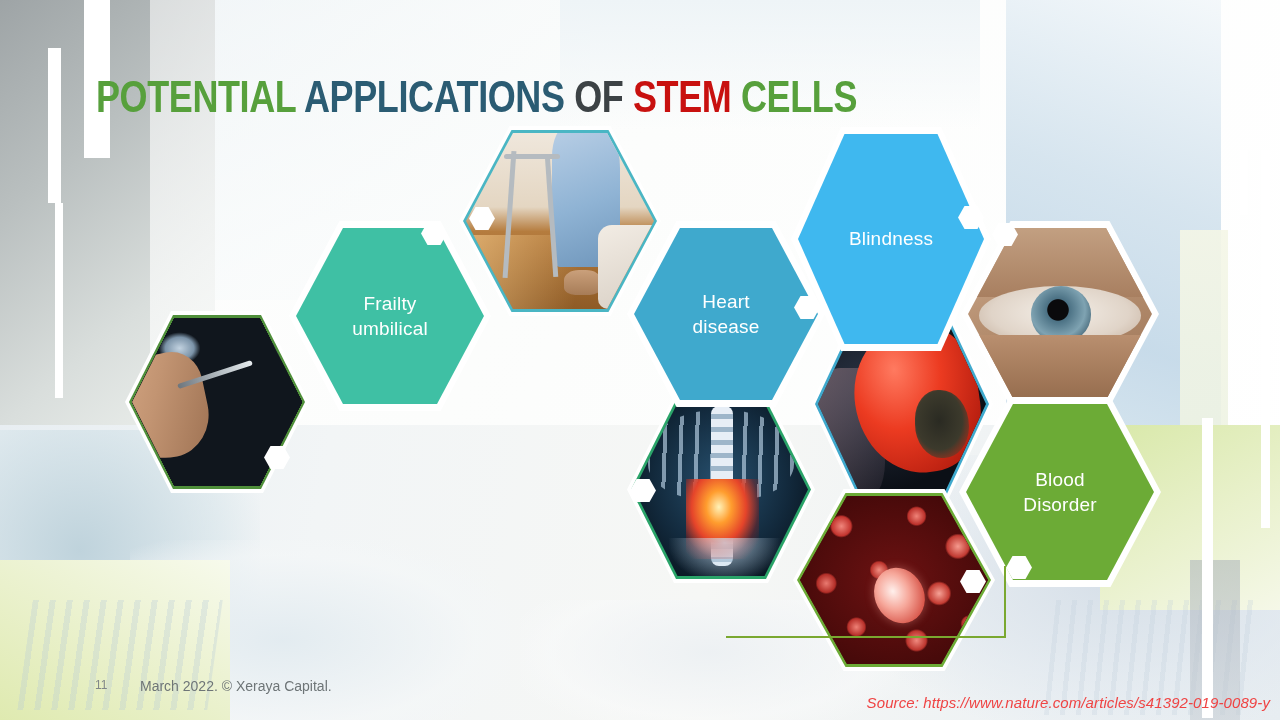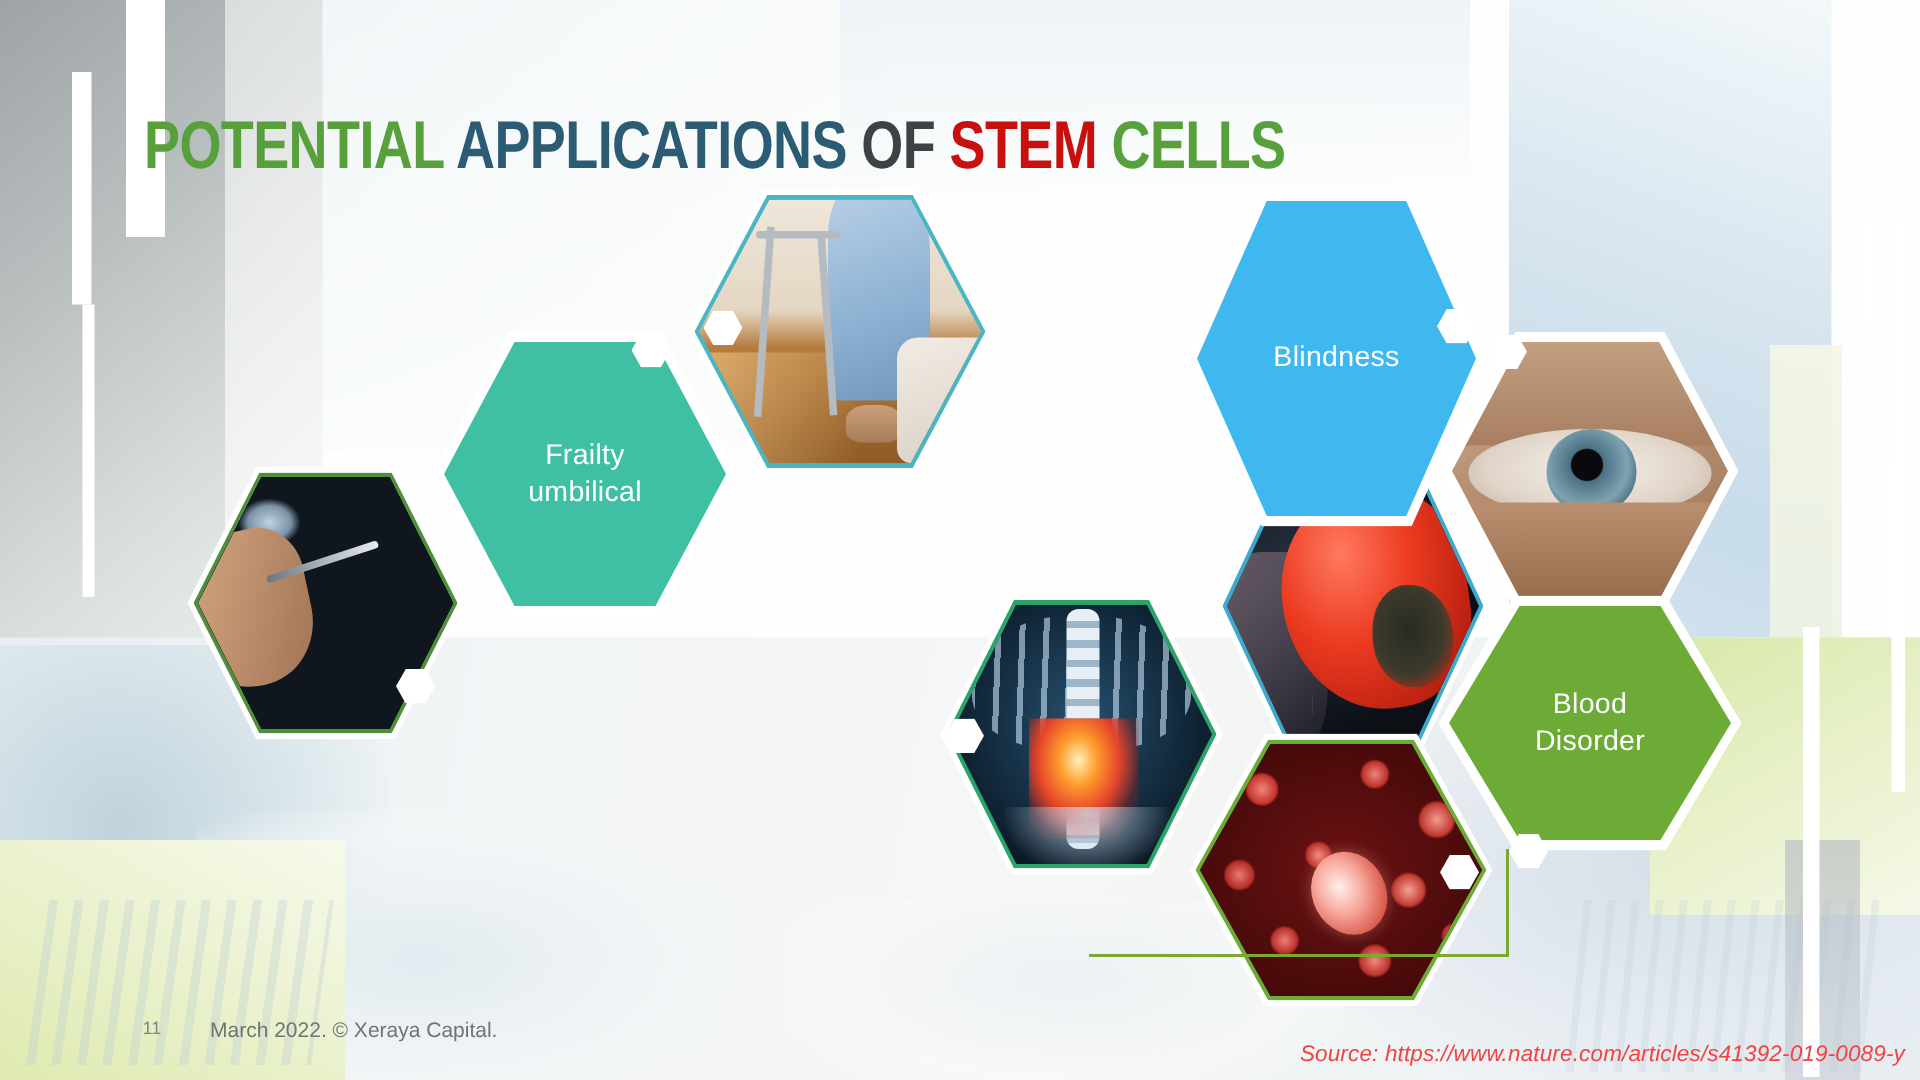--- a/index.html
+++ b/index.html
@@ -439,32 +439,42 @@
       <div class="hex-label">
         <span>Frailty</span><br>
         <span>umbilical</span>
       </div>
     </div>
     <div class="nub" style="left:125px; top:-6px;"></div>
   </div>
 
 
 
+  <div class="hexwrap" style="left:634px; top:228px; width:184px; height:172px; z-index:8;">
+    <div class="hex-ring"></div>
+    <div class="hex" style="background:#3fa9cd;">
+      <div class="hex-label">
+        <span>Heart</span><br>
+        <span>disease</span>
+      </div>
+    </div>
+    <div class="nub" style="left:160px; top:68px;"></div>
+  </div>
 
   <div class="hexwrap" style="left:798px; top:134px; width:186px; height:210px; z-index:8;">
     <div class="hex-ring"></div>
     <div class="hex" style="background:#3fb8ef;">
       <div class="hex-label">
         <span>Blindness</span>
       </div>
     </div>
     <div class="nub" style="left:160px; top:72px;"></div>
   </div>
 
-  <div class="hexwrap" style="left:966px; top:404px; width:188px; height:156px; z-index:8;">
+  <div class="hexwrap" style="left:966px; top:404px; width:188px; height:176px; z-index:8;">
     <div class="hex-ring"></div>
     <div class="hex" style="background:#6cab36;">
       <div class="hex-label">
         <span>Blood</span><br>
         <span>Disorder</span>
       </div>
     </div>
     <div class="nub" style="left:40px; top:152px;"></div>
   </div>
 

